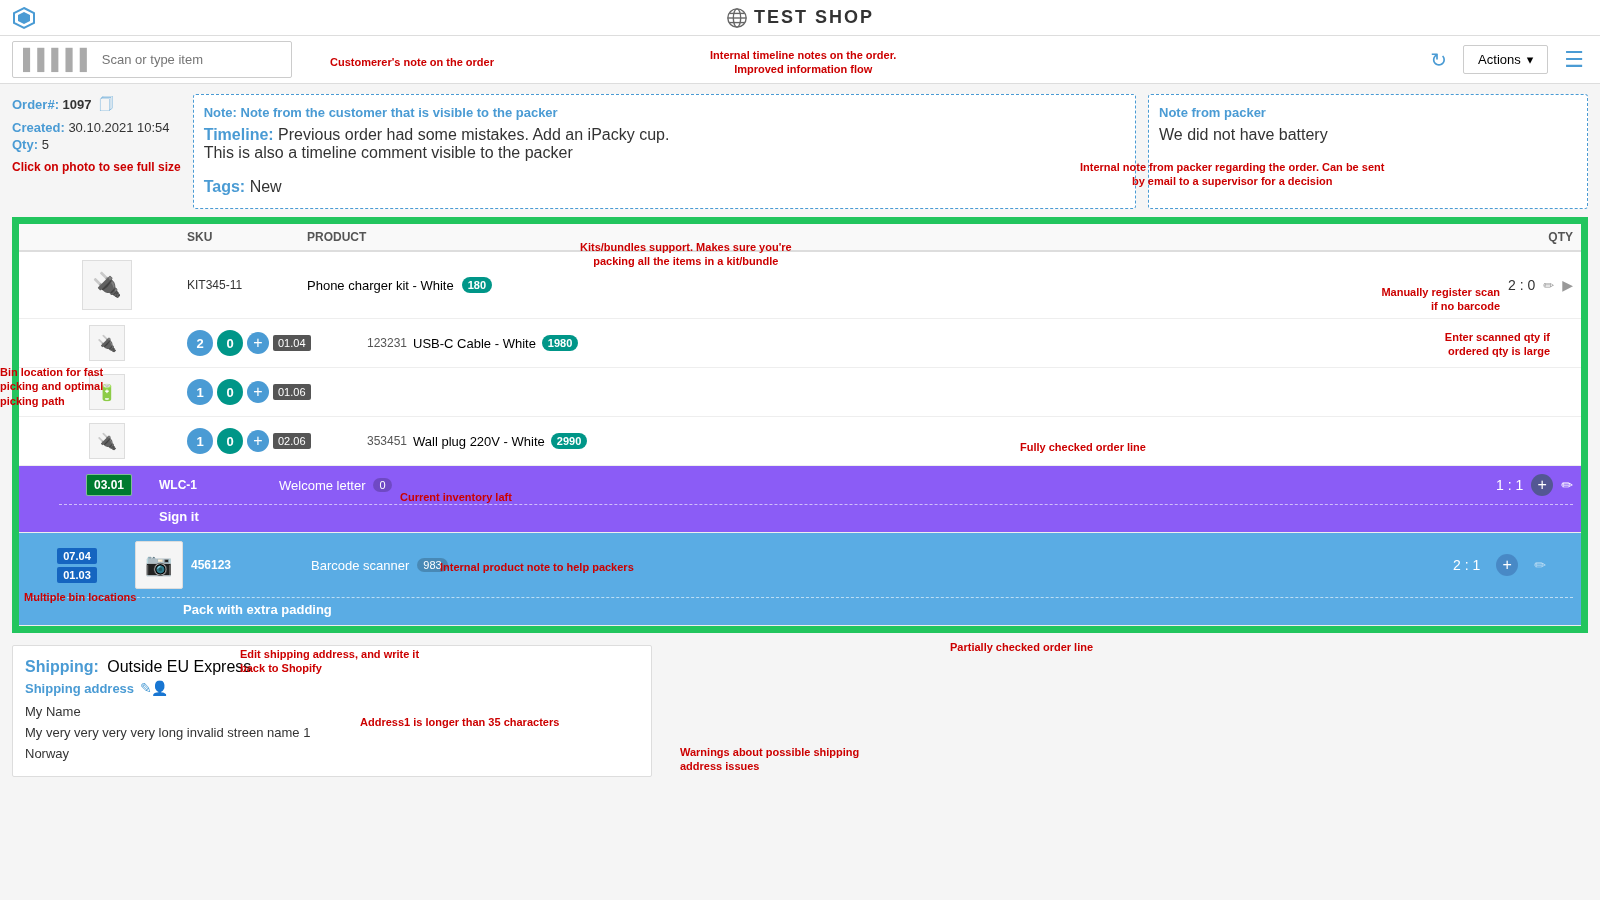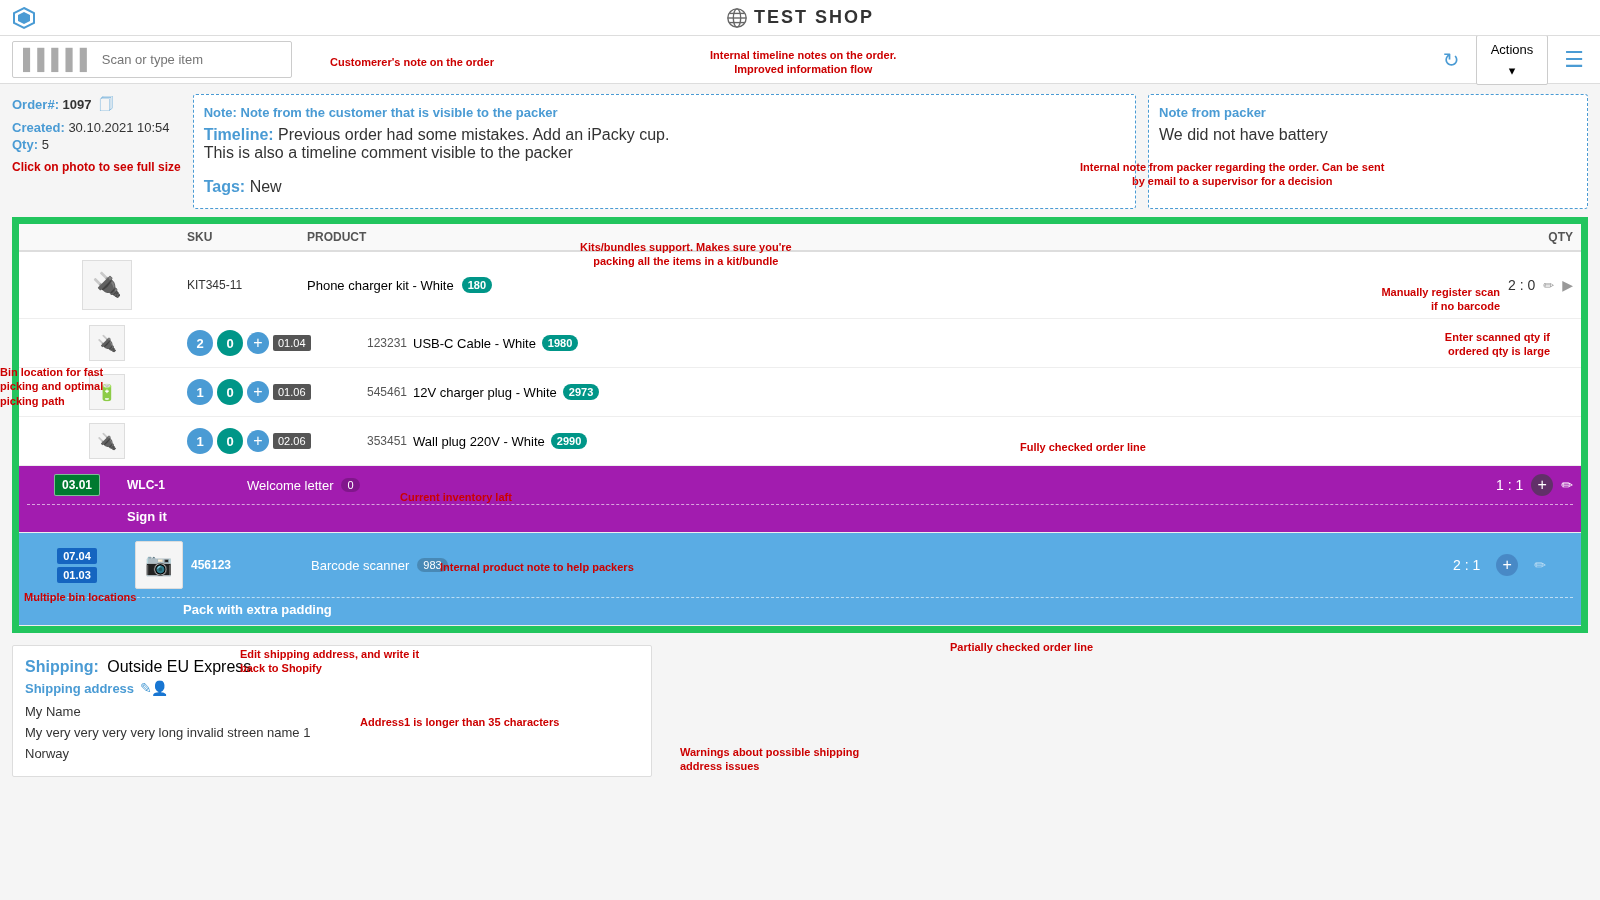--- a/index.html
+++ b/index.html
@@ -8,21 +8,21 @@
     
     .header { background: #fff; border-bottom: 1px solid #ddd; display: flex; align-items: center; justify-content: center; padding: 6px 16px; position: relative; height: 36px; }
     .header-logo { position: absolute; left: 12px; top: 6px; }
     .header-logo svg { width: 24px; height: 24px; }
 
     
     .topbar { background: #fff; border-bottom: 1px solid #ddd; display: flex; align-items: center; padding: 8px 12px; gap: 12px; height: 48px; }
     .scan-input { border: 1px solid #ccc; padding: 6px 10px; width: 280px; font-size: 13px; display: flex; align-items: center; gap: 8px; color: #999; border-radius: 2px; }
     .spacer { flex: 1; }
     .refresh-btn { background: none; border: none; cursor: pointer; color: #4a9bd4; font-size: 18px; padding: 4px; }
-    .actions-btn { border: 1px solid #ccc; background: #fff; padding: 6px 14px; cursor: pointer; font-size: 13px; border-radius: 2px; display: flex; align-items: center; gap: 6px; flex-direction: column; }
+    .actions-btn { border: 1px solid #ccc; background: #fff; padding: 6px 14px; cursor: pointer; font-size: 13px; border-radius: 2px; display: flex; align-items: flex-start; gap: 6px; }
     .hamburger-btn { background: none; border: none; cursor: pointer; font-size: 20px; color: #4a9bd4; padding: 4px; }
 
     
     .main { padding: 10px 12px; display: flex; flex-direction: column; gap: 8px; }
     .order-meta { min-width: 160px; }
     .order-meta .field { margin-bottom: 2px; font-size: 13px; }
     .order-meta .label { color: #4a9bd4; font-weight: bold; }
     .order-meta .value { color: #333; }
     .click-photo { color: #cc0000; font-size: 12px; margin-top: 8px; font-weight: bold; }
 
@@ -194,25 +194,20 @@
       <div style="display:grid;grid-template-columns:160px 180px 1fr 120px;align-items:center;padding:6px 8px;border-bottom:1px solid #eee;background:#fff;">
         <div style="display:flex;align-items:center;justify-content:center;">
           <div style="width:36px;height:36px;background:#f5f5f5;border:1px solid #ddd;display:flex;align-items:center;justify-content:center;font-size:16px;">🔋</div>
         </div>
         <div style="display:flex;align-items:center;gap:4px;">
           <span class="qty-badge qty-blue">1</span>
           <span class="zero-badge">0</span>
           <button class="plus-circle">+</button>
           <span style="background:#555;color:#fff;padding:2px 5px;font-size:11px;border-radius:2px;">01.06</span>
         </div>
-        <div style="display:flex;align-items:center;gap:6px;">
-          <span style="font-size:12px;color:#555;">545461</span>
-          <span style="font-size:13px;">12V charger plug - White</span>
-          <span class="badge badge-teal">2973</span>
-        </div>
         <div></div>
       </div>
 
       <div style="display:grid;grid-template-columns:160px 180px 1fr 120px;align-items:center;padding:6px 8px;border-bottom:1px solid #eee;background:#fff;">
         <div style="display:flex;align-items:center;justify-content:center;">
           <div style="width:36px;height:36px;background:#f5f5f5;border:1px solid #ddd;display:flex;align-items:center;justify-content:center;font-size:16px;">🔌</div>
         </div>
         <div style="display:flex;align-items:center;gap:4px;">
           <span class="qty-badge qty-blue">1</span>
           <span class="zero-badge">0</span>
@@ -220,21 +215,21 @@
           <span style="background:#555;color:#fff;padding:2px 5px;font-size:11px;border-radius:2px;">02.06</span>
         </div>
         <div style="display:flex;align-items:center;gap:6px;">
           <span style="font-size:12px;color:#555;">353451</span>
           <span style="font-size:13px;">Wall plug 220V - White</span>
           <span class="badge badge-teal">2990</span>
         </div>
         <div></div>
       </div>
 
-      <div style="background:#a21caf;border-bottom:1px solid #eee;">
+      <div style="background:#8b5cf6;border-bottom:1px solid #eee;padding-left:32px;">
         <div style="display:grid;grid-template-columns:100px 120px 1fr 120px;align-items:center;padding:8px 8px;">
           <div style="display:flex;align-items:center;justify-content:center;">
             <span style="background:#007a2f;color:#fff;padding:3px 7px;font-size:12px;font-weight:bold;border-radius:2px;border:1px solid rgba(255,255,255,0.5);">03.01</span>
           </div>
           <div style="font-size:12px;color:#fff;font-weight:bold;">WLC-1</div>
           <div style="display:flex;align-items:center;gap:8px;">
             <span style="font-size:13px;color:#fff;">Welcome letter</span>
             <span style="background:rgba(0,0,0,0.2);color:#fff;border-radius:10px;padding:1px 6px;font-size:11px;">0</span>
           </div>
           <div style="display:flex;align-items:center;justify-content:flex-end;gap:8px;">

